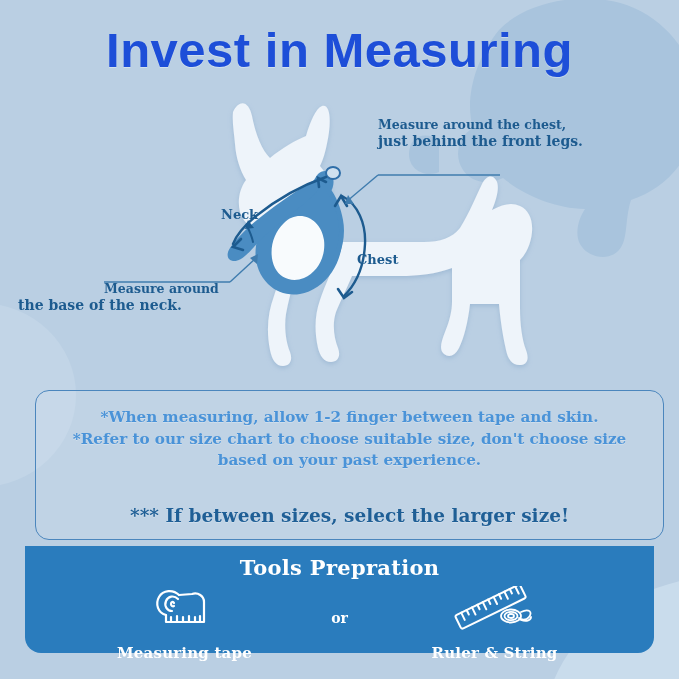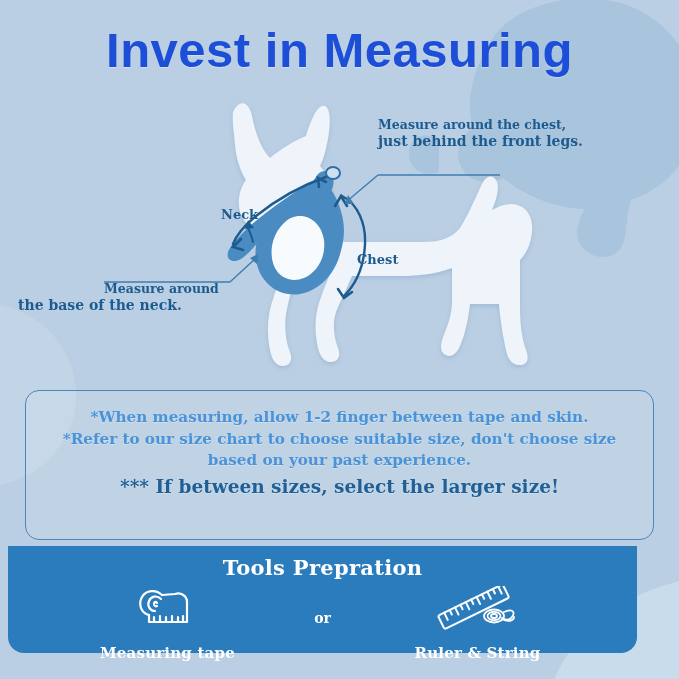--- a/index.html
+++ b/index.html
@@ -43,48 +43,48 @@
 
   .pointlabel{
     position:absolute;color:#1d5b8f;font-family:"DejaVu Serif", serif;
     font-size:13px;font-weight:700;
   }
   #label-neck{left:221px;top:115px;}
   #label-chest{left:357px;top:160px;}
 
   
   #info-box{
-    position:absolute;left:25px;top:390px;width:629px;height:150px;
+    position:absolute;left:35px;top:390px;width:629px;height:150px;
     box-sizing:border-box;
     border:1.4px solid #4b86bd;
     border-radius:14px;
     background:rgba(255,255,255,.09);
     display:flex;flex-direction:column;align-items:center;justify-content:flex-start;
     padding-top:16px;
   }
   .info-line{
     font-family:"DejaVu Serif", serif;
     font-weight:700;
     color:#4a93d8;
     font-size:15.2px;
     text-align:center;
     line-height:1.42;
     width:560px;
     text-shadow:0 1px 0 rgba(255,255,255,.25);
   }
   #info-line-2{}
   #info-line-3{
-    margin-top:2px;
+    margin-top:31px;
     color:#1f5f96;
     font-size:18.5px;
   }
 
   
   #tools-box{
-    position:absolute;left:8px;top:546px;width:629px;height:107px;
+    position:absolute;left:25px;top:546px;width:629px;height:107px;
     box-sizing:border-box;
     background:#2a7cbd;
     border-radius:0 0 16px 16px;
     color:#fff;
   }
   #tools-title{
     text-align:center;font-family:"DejaVu Serif", serif;font-weight:700;
     font-size:21px;padding-top:9px;letter-spacing:.3px;
   }
   #tools-row{

